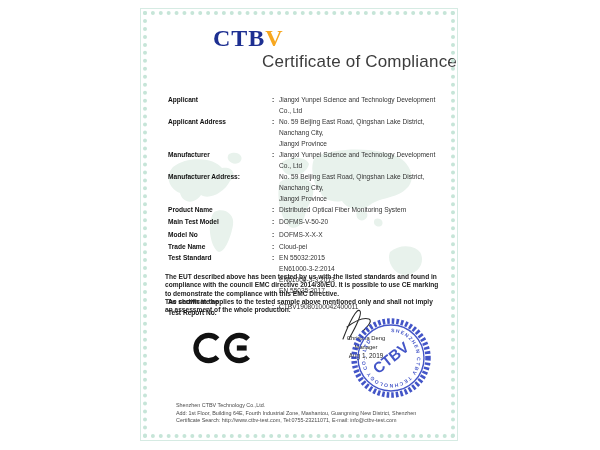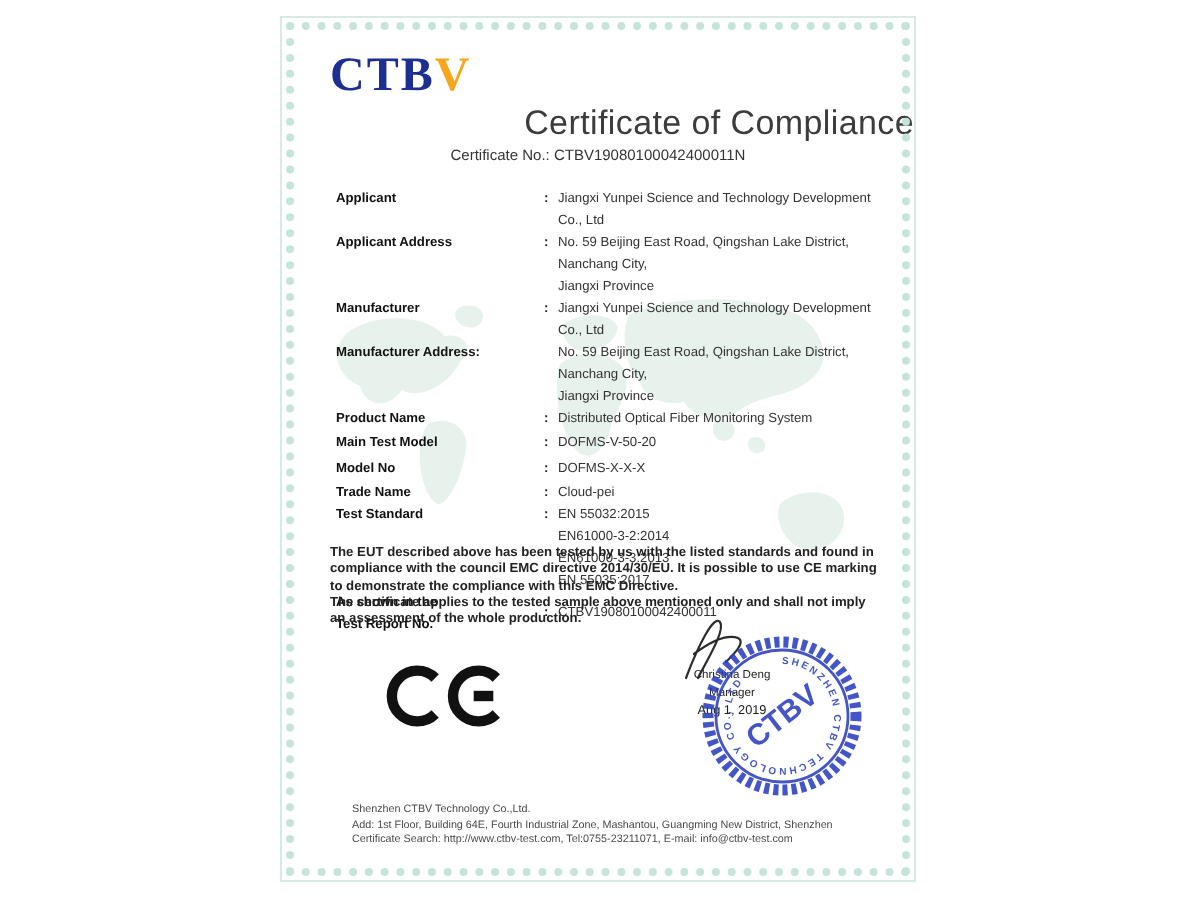--- a/index.html
+++ b/index.html
@@ -6,21 +6,21 @@
     font-family:"Liberation Sans",sans-serif;-webkit-font-smoothing:antialiased;}
   .stage{position:relative;width:600px;height:450px;background:#fff;}
   .certificate{position:absolute;left:140px;top:8px;width:318px;height:433px;background:#fff;
     border:1px solid #d6ebe3;box-sizing:border-box;}
   .inner-border{position:absolute;inset:2px;border:4px dotted #c6e5d8;pointer-events:none;z-index:2;}
   .content{position:absolute;inset:0;z-index:1;}
   .watermark{position:absolute;left:2px;top:140px;width:314px;height:170px;z-index:0;}
 
   .logo{position:absolute;left:24px;top:16px;font-family:"Liberation Serif",serif;font-weight:700;
     font-size:24px;letter-spacing:1px;line-height:26px;}
-  .logo .p1{color:#1d2f91;}
+  .logo .p1{color:#1d2f91;margin-left:48px;}
   .logo .p2{color:#f7a71f;}
 
   .title{position:absolute;left:0;top:43px;width:100%;text-align:right;font-size:17px;
     color:#3c3c3c;letter-spacing:0.2px;}
   .cert-no{position:absolute;left:0;top:64px;width:100%;text-align:center;font-size:7.5px;color:#333;}
 
   .fields{position:absolute;left:27px;top:86px;width:268px;font-size:6.6px;color:#222;}
   .frow{display:flex;align-items:flex-start;margin-bottom:0.5px;}
   .frow.center{align-items:center;}
   .flabel{width:104px;font-weight:700;line-height:10.8px;flex:none;color:#111;}
@@ -63,21 +63,20 @@
       </g>
     </svg>
 
     <div class="content">
 
       <div class="logo">
         <span class="p1">CTB</span><span class="p2">V</span>
       </div>
 
       <div class="title">Certificate of Compliance</div>
-      <div class="cert-no">Certificate No.: CTBV19080100042400011N</div>
 
       <div class="fields">
 
         <div class="frow">
           <div class="flabel">Applicant</div>
           <div class="fsep">:</div>
           <div class="fval">
               <div>Jiangxi Yunpei Science and Technology Development Co., Ltd</div>
             </div>
         </div>

